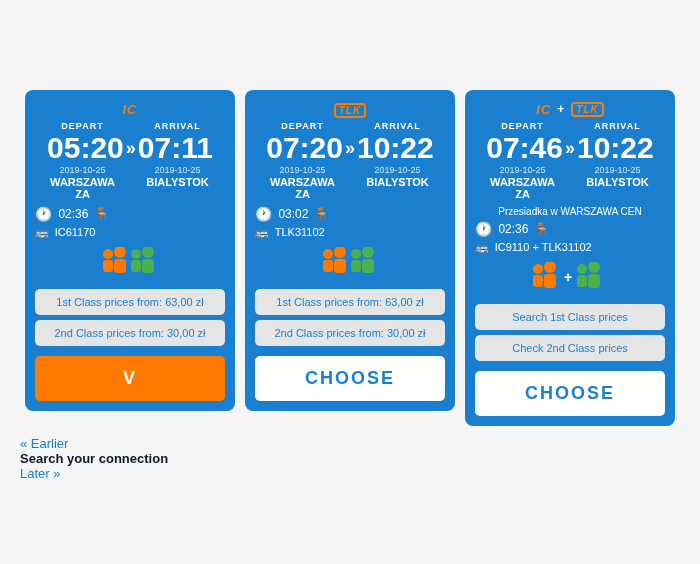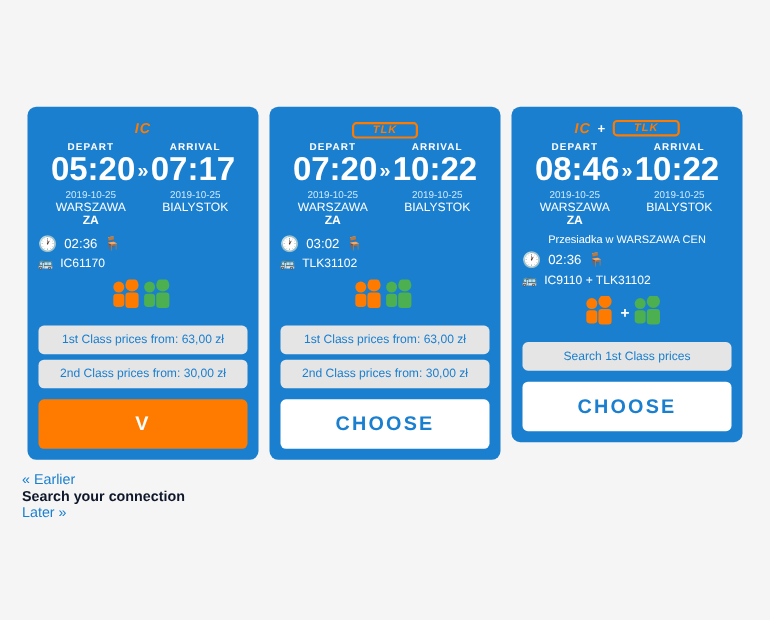--- a/index.html
+++ b/index.html
@@ -45,21 +45,21 @@
       color: #ff7b00;
       font-style: italic;
       font-weight: 900;
     }
     .logo-tlk {
       color: #ff7b00;
       font-style: italic;
       font-weight: 900;
       border: 2px solid #ff7b00;
       border-radius: 4px;
-      padding: 0 17px;
+      padding: 0 3px;
       font-size: 10px;
     }
     .logo-plus {
       color: white;
       font-size: 12px;
       margin: 0 3px;
     }
 
     .depart-arrival-header {
       display: flex;
@@ -104,21 +104,21 @@
     .dates-row span {
       flex: 1;
       text-align: center;
     }
 
     .cities-row {
       display: flex;
       justify-content: space-between;
       width: 100%;
       font-size: 11px;
-      font-weight: normal;
+      font-weight: bold;
       color: white;
       text-align: center;
     }
     .cities-row .city {
       flex: 1;
       text-align: center;
     }
 
     .za-row {
       display: flex;
@@ -236,21 +236,21 @@
     <div class="card-logo">
       <span class="logo-ic">IC</span>
     </div>
     <div class="depart-arrival-header">
       <span>DEPART</span>
       <span>ARRIVAL</span>
     </div>
     <div class="times-row">
       <span>05:20</span>
       <span class="arrow-icon">»</span>
-      <span>07:17</span>
+      <span>07:11</span>
     </div>
     <div class="dates-row">
       <span>2019-10-25</span>
       <span>2019-10-25</span>
     </div>
     <div class="cities-row">
       <span class="city">WARSZAWA</span>
       <span class="city">BIALYSTOK</span>
     </div>
     <div class="za-row">
@@ -340,21 +340,21 @@
     <div class="card-logo" style="display:flex;align-items:center;gap:3px;">
       <span class="logo-ic">IC</span>
       <span class="logo-plus">+</span>
       <span class="logo-tlk">TLK</span>
     </div>
     <div class="depart-arrival-header">
       <span>DEPART</span>
       <span>ARRIVAL</span>
     </div>
     <div class="times-row">
-      <span>08:46</span>
+      <span>07:46</span>
       <span class="arrow-icon">»</span>
       <span>10:22</span>
     </div>
     <div class="dates-row">
       <span>2019-10-25</span>
       <span>2019-10-25</span>
     </div>
     <div class="cities-row">
       <span class="city">WARSZAWA</span>
       <span class="city">BIALYSTOK</span>
@@ -383,20 +383,21 @@
 
         <text x="34" y="20" fill="white" font-size="14" font-weight="bold">+</text>
 
         <circle cx="52" cy="7" r="5" fill="#4caf50"></circle>
         <rect x="47" y="13" width="10" height="12" rx="3" fill="#4caf50"></rect>
         <circle cx="64" cy="5" r="6" fill="#4caf50"></circle>
         <rect x="58" y="12" width="12" height="14" rx="3" fill="#4caf50"></rect>
       </svg>
     </div>
     <button class="price-btn">Search 1st Class prices</button>
+    <button class="price-btn">Check 2nd Class prices</button>
     <button class="choose-btn blue">CHOOSE</button>
   </div>
 
 </div>
 
 <div class="bottom-nav">
   <a class="nav-link">« Earlier</a>
   <span class="nav-center">Search your connection</span>
   <a class="nav-link">Later »</a>
 </div>

